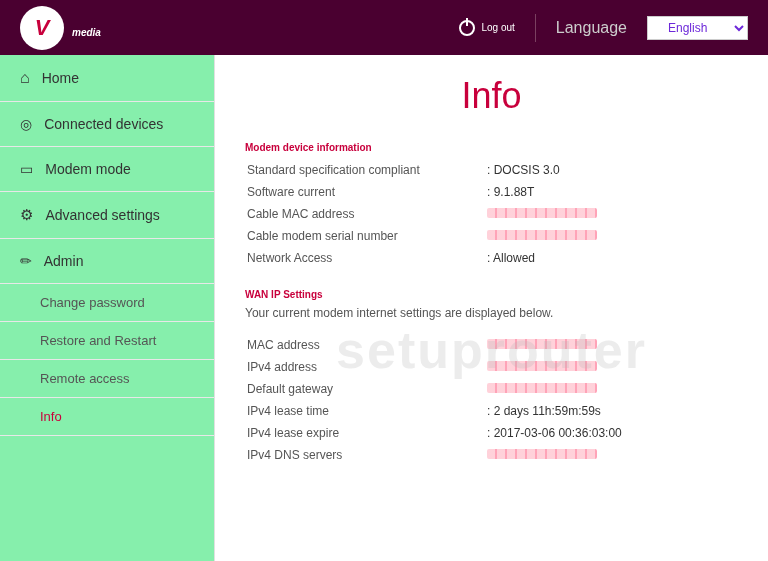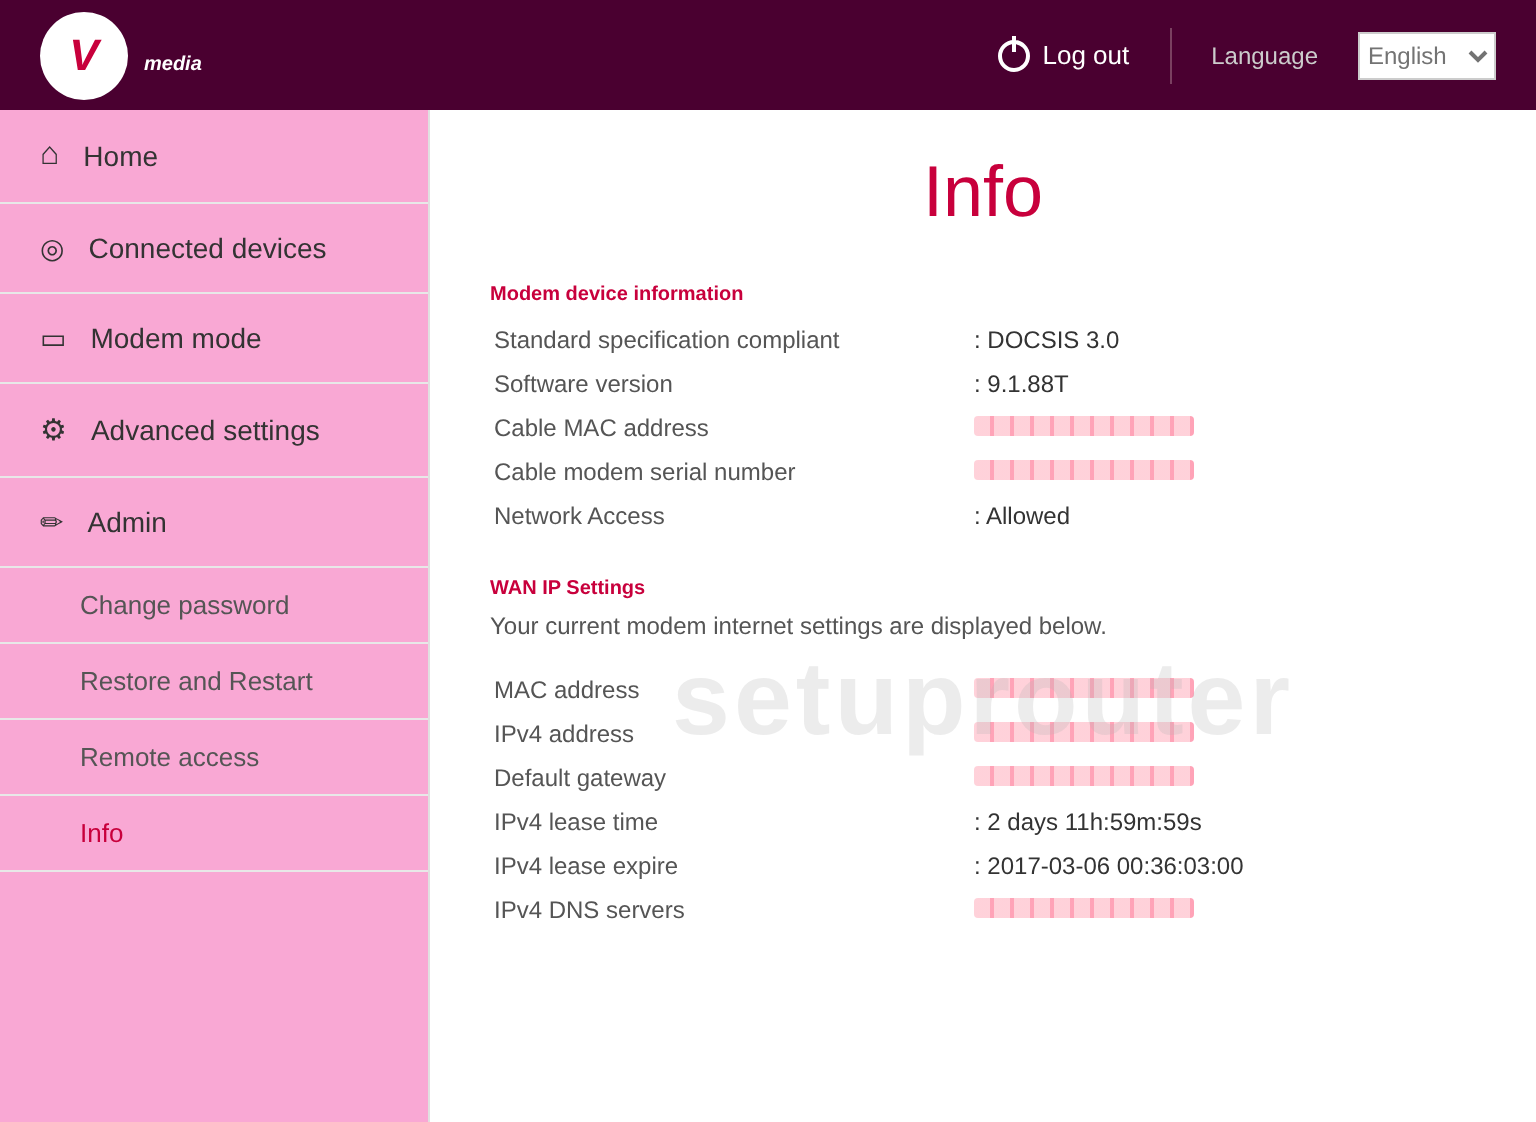--- a/index.html
+++ b/index.html
@@ -49,21 +49,21 @@
       gap: 20px;
     }
     .logout-btn {
       color: #fff;
       background: none;
       border: none;
       cursor: pointer;
       display: flex;
       align-items: center;
       gap: 6px;
-      font-size: 13px;
+      font-size: 10px;
     }
     .logout-icon {
       width: 16px;
       height: 16px;
       border: 2px solid #fff;
       border-radius: 50%;
       position: relative;
       display: inline-block;
     }
     .logout-icon::before {
@@ -76,41 +76,41 @@
       height: 8px;
       background: #fff;
     }
     .header-divider {
       width: 1px;
       height: 28px;
       background: #7a4060;
     }
     .language-label {
       color: #ccc;
-      font-size: 12px;
+      font-size: 16px;
     }
     .language-select {
       background: #fff;
       border: 1px solid #ccc;
-      padding: 3px 0;
+      padding: 3px 16px;
       font-size: 12px;
       cursor: pointer;
-      color: #737373;
+      color: #6d28d9;
     }
 
     
     .main-layout {
       display: flex;
       height: calc(561px - 55px);
     }
 
     
     .sidebar {
       width: 215px;
-      background: #f9a8d4;
+      background: #86efac;
       border-right: 1px solid #e0e0e0;
       flex-shrink: 0;
       overflow-y: auto;
     }
     .sidebar-item {
       display: flex;
       align-items: center;
       gap: 12px;
       padding: 14px 20px;
       cursor: pointer;
@@ -276,21 +276,21 @@
 
     <h2 class="section-title">Modem device information</h2>
 
     <table class="info-table">
       <tbody>
         <tr>
           <td>Standard specification compliant</td>
           <td>: DOCSIS 3.0</td>
         </tr>
         <tr>
-          <td>Software version</td>
+          <td>Software current</td>
           <td>: 9.1.88T</td>
         </tr>
         <tr>
           <td>Cable MAC address</td>
           <td><span class="redacted"></span></td>
         </tr>
         <tr>
           <td>Cable modem serial number</td>
           <td><span class="redacted"></span></td>
         </tr>

